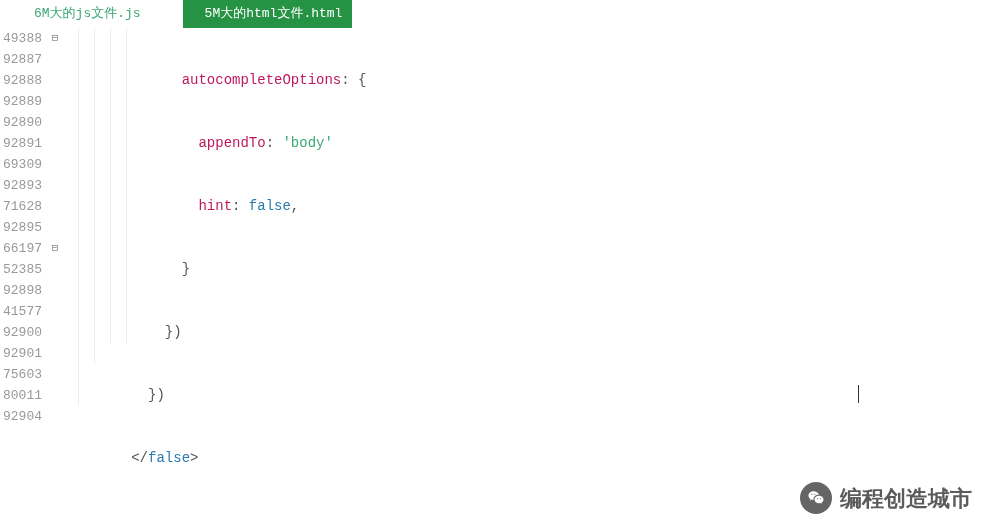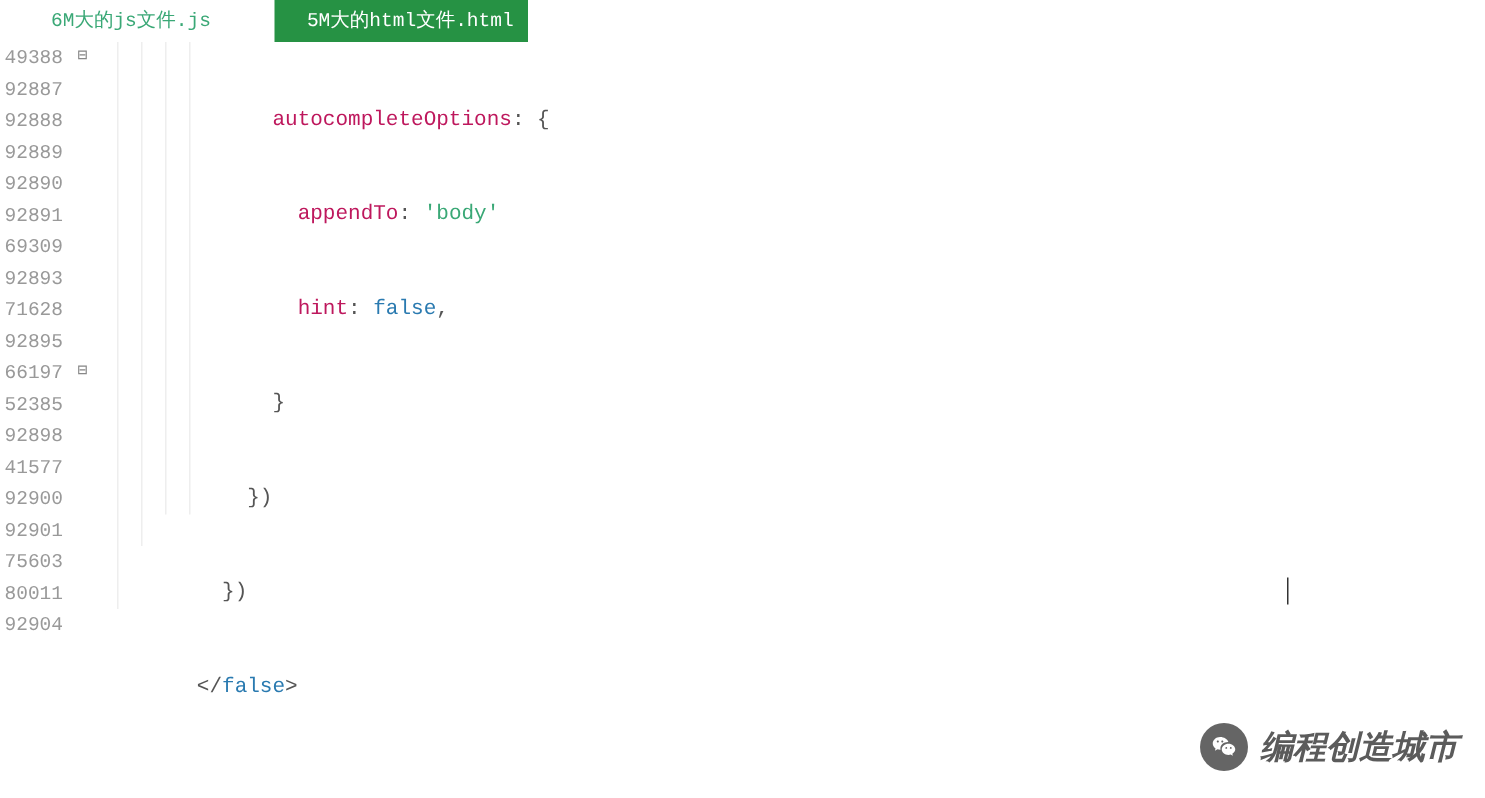--- a/index.html
+++ b/index.html
@@ -81,28 +81,27 @@
 .tok-prop { color: #be185d; }
 .tok-const { color: #2a7ab0; }
 .tok-str { color: #3aa876; }
 .tok-tag { color: #2a7ab0; }
 .tok-punc { color: #555; }
 .watermark {
   position: absolute;
   right: 18px;
   bottom: 18px;
   display: flex;
-  align-items: center;
+  align-items: flex-end;
   gap: 8px;
   font-family: "Microsoft YaHei", sans-serif;
   font-size: 22px;
   font-weight: 700;
   color: #4a4a4a;
   opacity: 0.9;
-  font-style: italic;
 }
 .wm-icon {
   width: 32px;
   height: 32px;
   border-radius: 50%;
   background: #555;
   display: flex;
   align-items: center;
   justify-content: center;
 }

